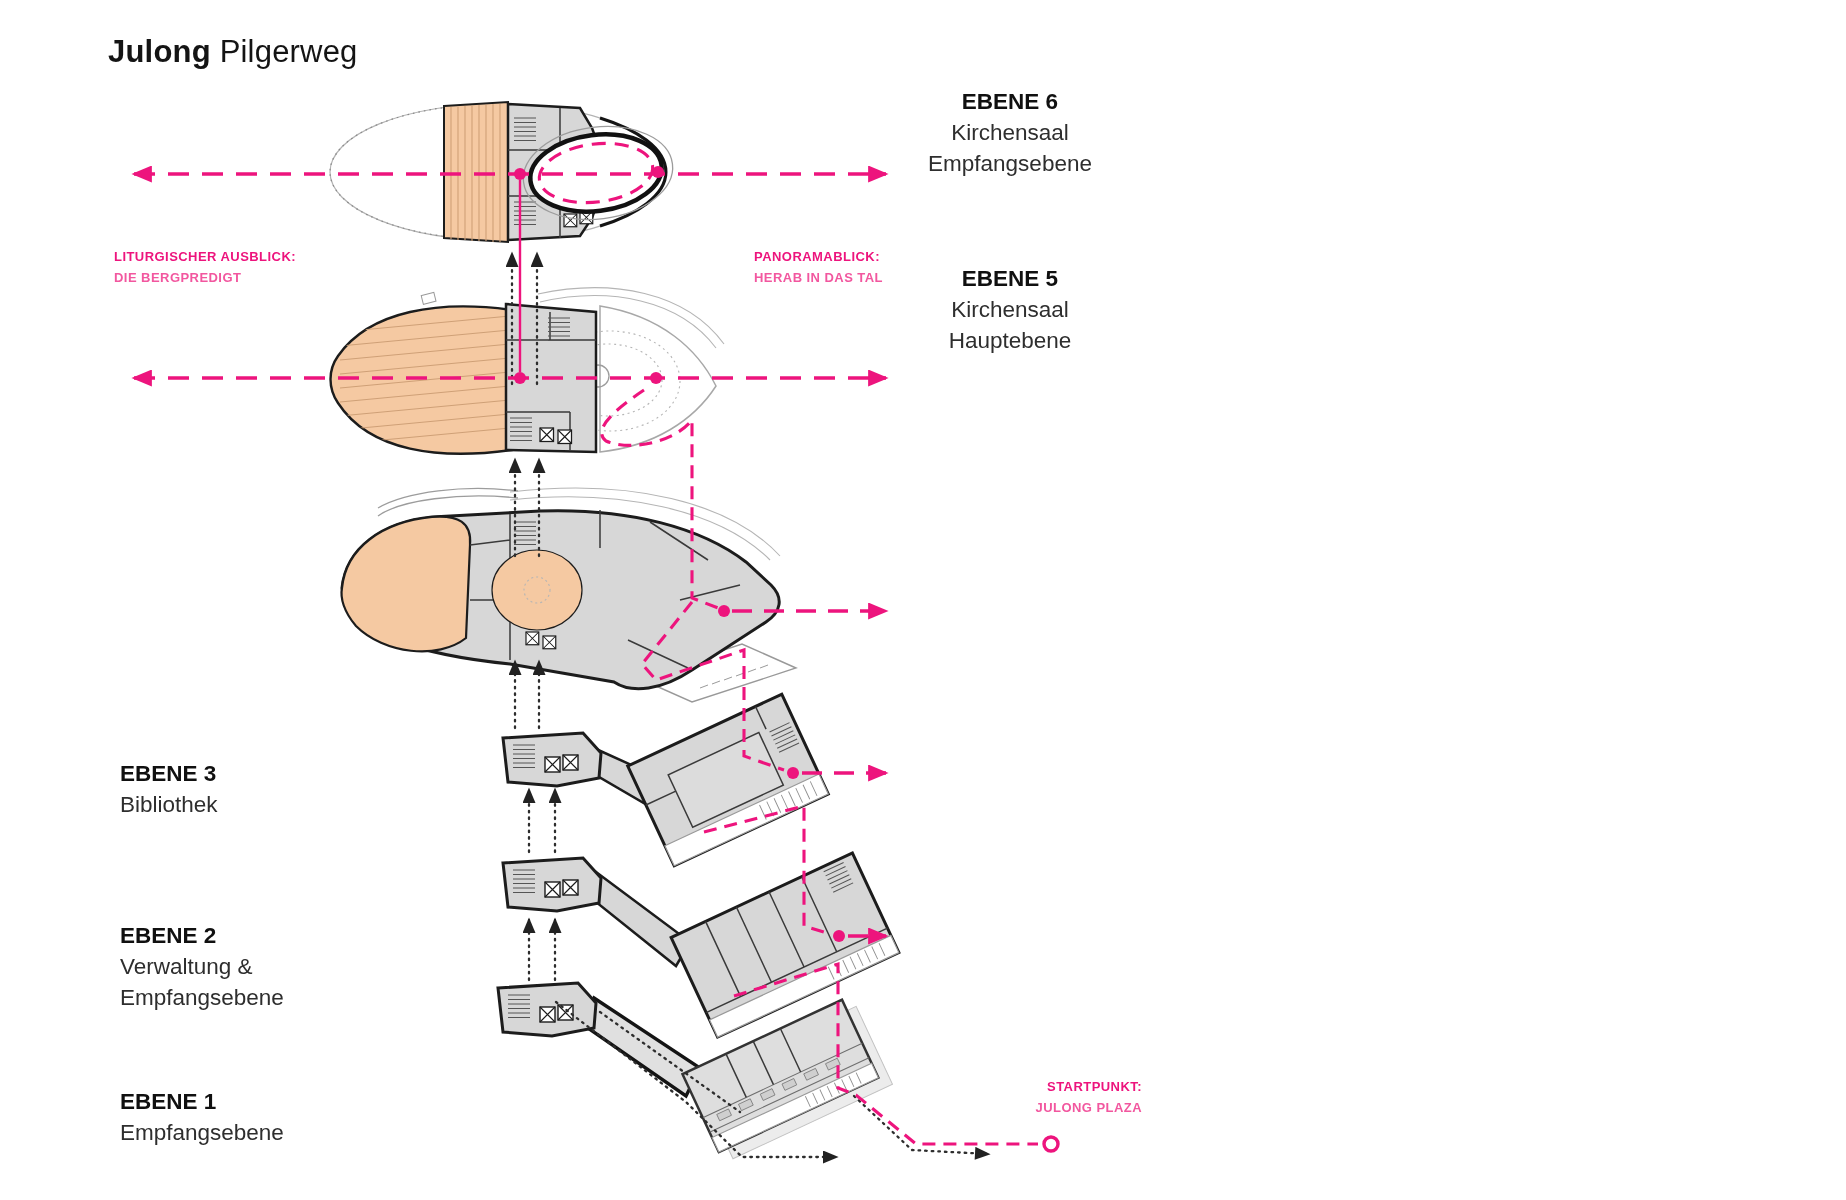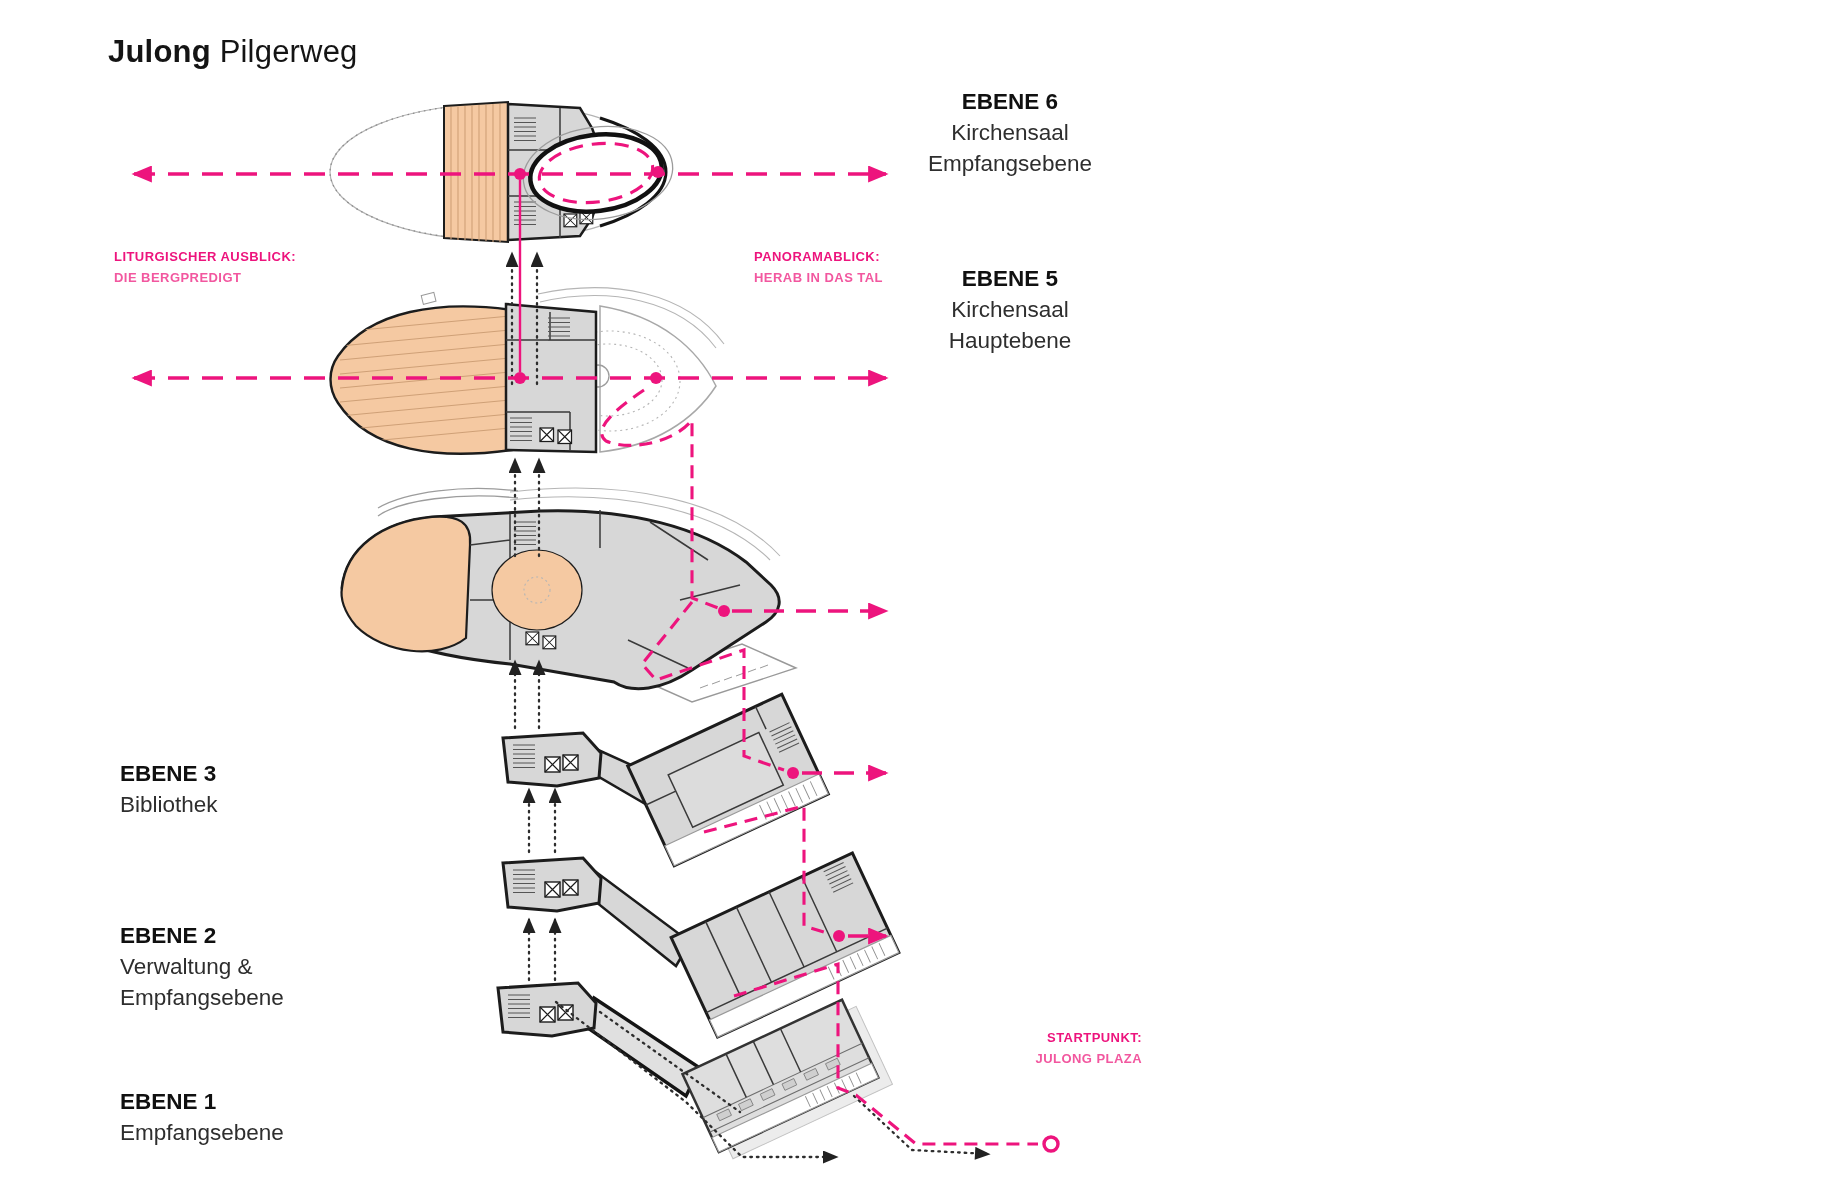--- a/index.html
+++ b/index.html
@@ -232,18 +232,18 @@
   <div class="ann" style="left:74px;top:246px">
     <div>LITURGISCHER AUSBLICK:</div>
     <div class="sub">DIE BERGPREDIGT</div>
   </div>
 
   <div class="ann" style="left:714px;top:246px">
     <div>PANORAMABLICK:</div>
     <div class="sub">HERAB IN DAS TAL</div>
   </div>
 
-  <div class="ann right" style="left:850px;top:1027px">
+  <div class="ann right" style="left:850px;top:1076px">
     <div>STARTPUNKT:</div>
     <div class="sub">JULONG PLAZA</div>
   </div>
 
 </div>
 
 </body></html>

